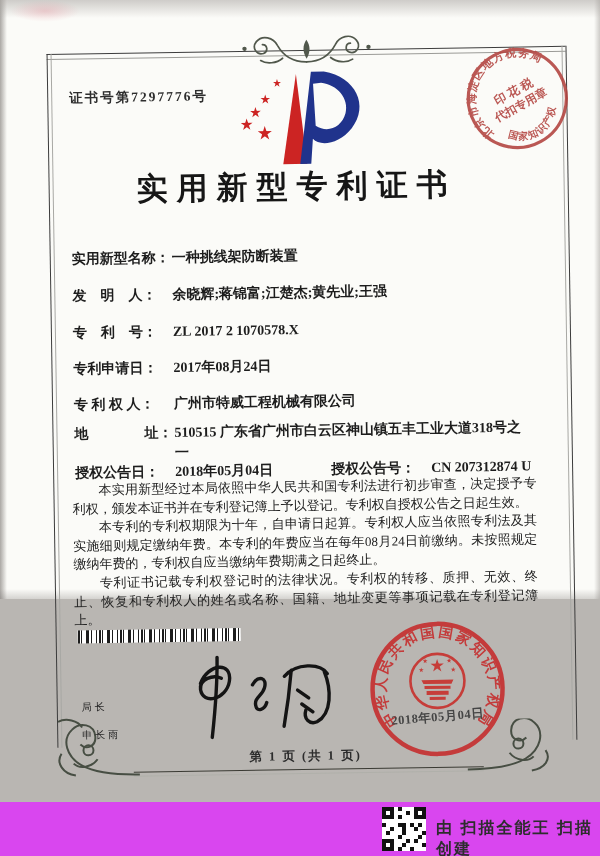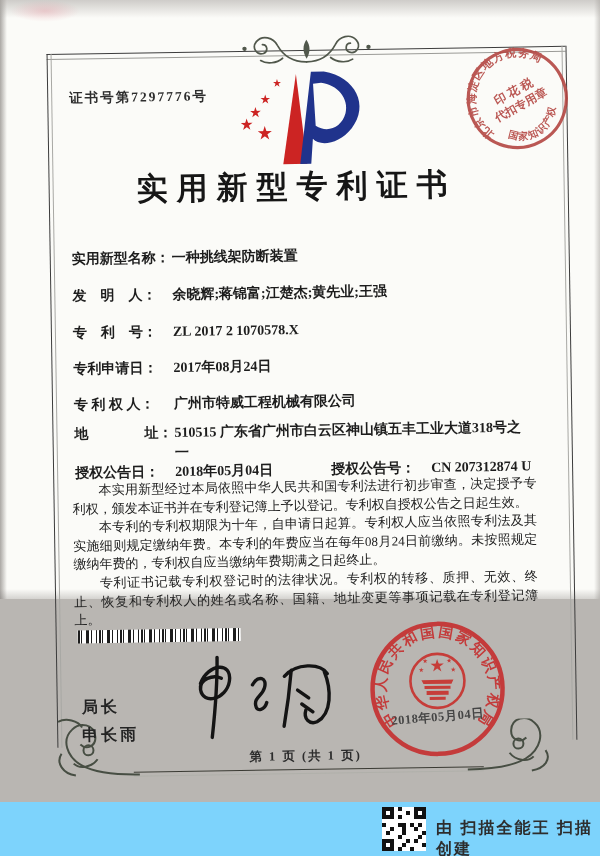--- a/index.html
+++ b/index.html
@@ -52,30 +52,30 @@
   .paras{position:absolute;left:71px;top:478px;width:464px;}
   .paras p{margin:0;font-size:13px;line-height:18.6px;text-align:justify;
     text-indent:2em;color:#222;font-weight:500;}
 
   
   .barcode{position:absolute;left:74px;top:627px;width:163px;height:13px;
     background:repeating-linear-gradient(90deg,
       #1c1c1c 0 2px,#fff 2px 3px,#1c1c1c 3px 4px,#fff 4px 8px,
       #1c1c1c 8px 11px,#fff 11px 13px,#1c1c1c 13px 14px,#fff 14px 18px,
       #1c1c1c 18px 19px,#fff 19px 21px);}
-  .officer{position:absolute;left:77px;top:690px;font-size:16px;font-weight:700;
+  .officer{position:absolute;left:77px;top:690px;font-size:10px;font-weight:400;
     color:#242424;letter-spacing:3px;line-height:28px;}
   .sig{position:absolute;left:168px;top:646px;}
   .seal{position:absolute;left:362px;top:620px;opacity:.93;}
   .stamp{position:absolute;left:466px;top:46px;transform:rotate(-28deg);opacity:.88;}
   .page-no{position:absolute;left:0;top:748px;width:600px;text-align:center;
     font-size:12.5px;color:#2c2c2c;letter-spacing:2px;font-weight:600;}
 
   
-  .scanbar{position:absolute;left:0;top:802px;width:600px;height:54px;background:#7dd3fc;text-decoration:underline;}
+  .scanbar{position:absolute;left:0;top:802px;width:600px;height:54px;background:#d946ef;text-decoration:underline;}
   .scanbar .qr{position:absolute;left:382px;top:5px;}
   .scan-text{position:absolute;left:436px;top:16px;font-size:16px;color:#2d2d2d;
     letter-spacing:2px;font-family:"Liberation Sans","DejaVu Sans",sans-serif;font-weight:600;}
 </style>
 </head>
 <body>
 
 <div class="photo">
   <div class="smudge"></div>
 

